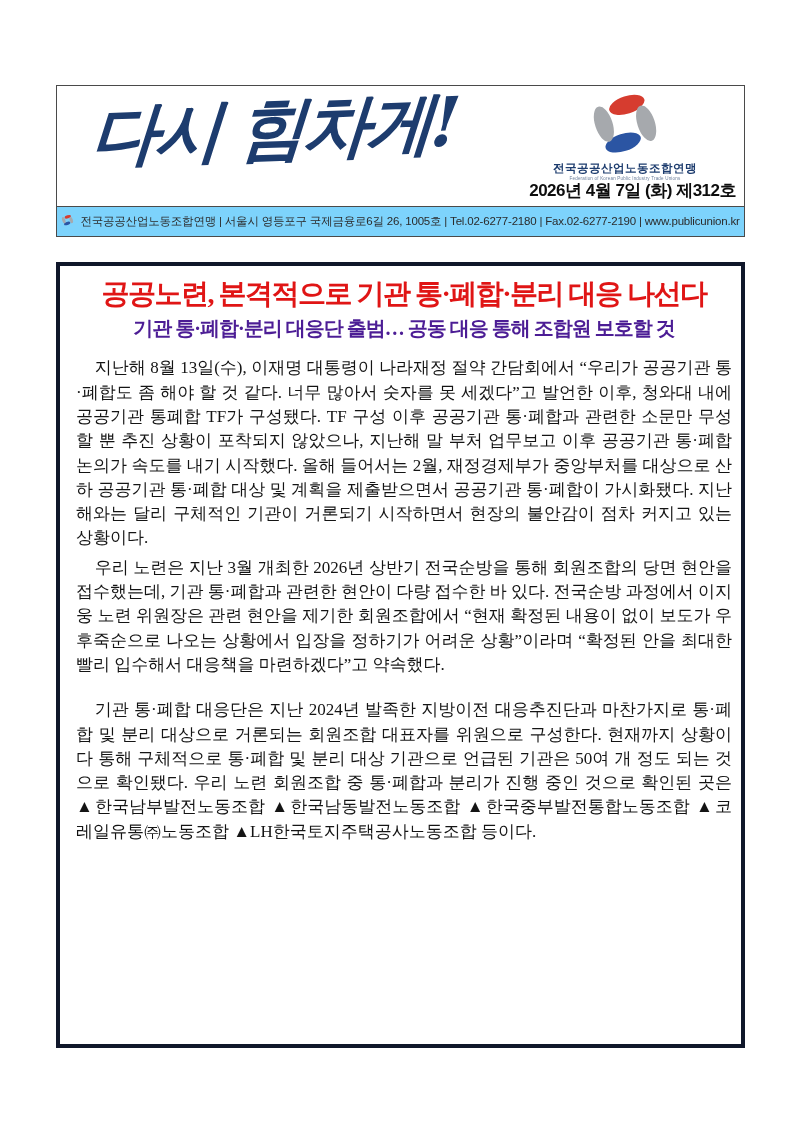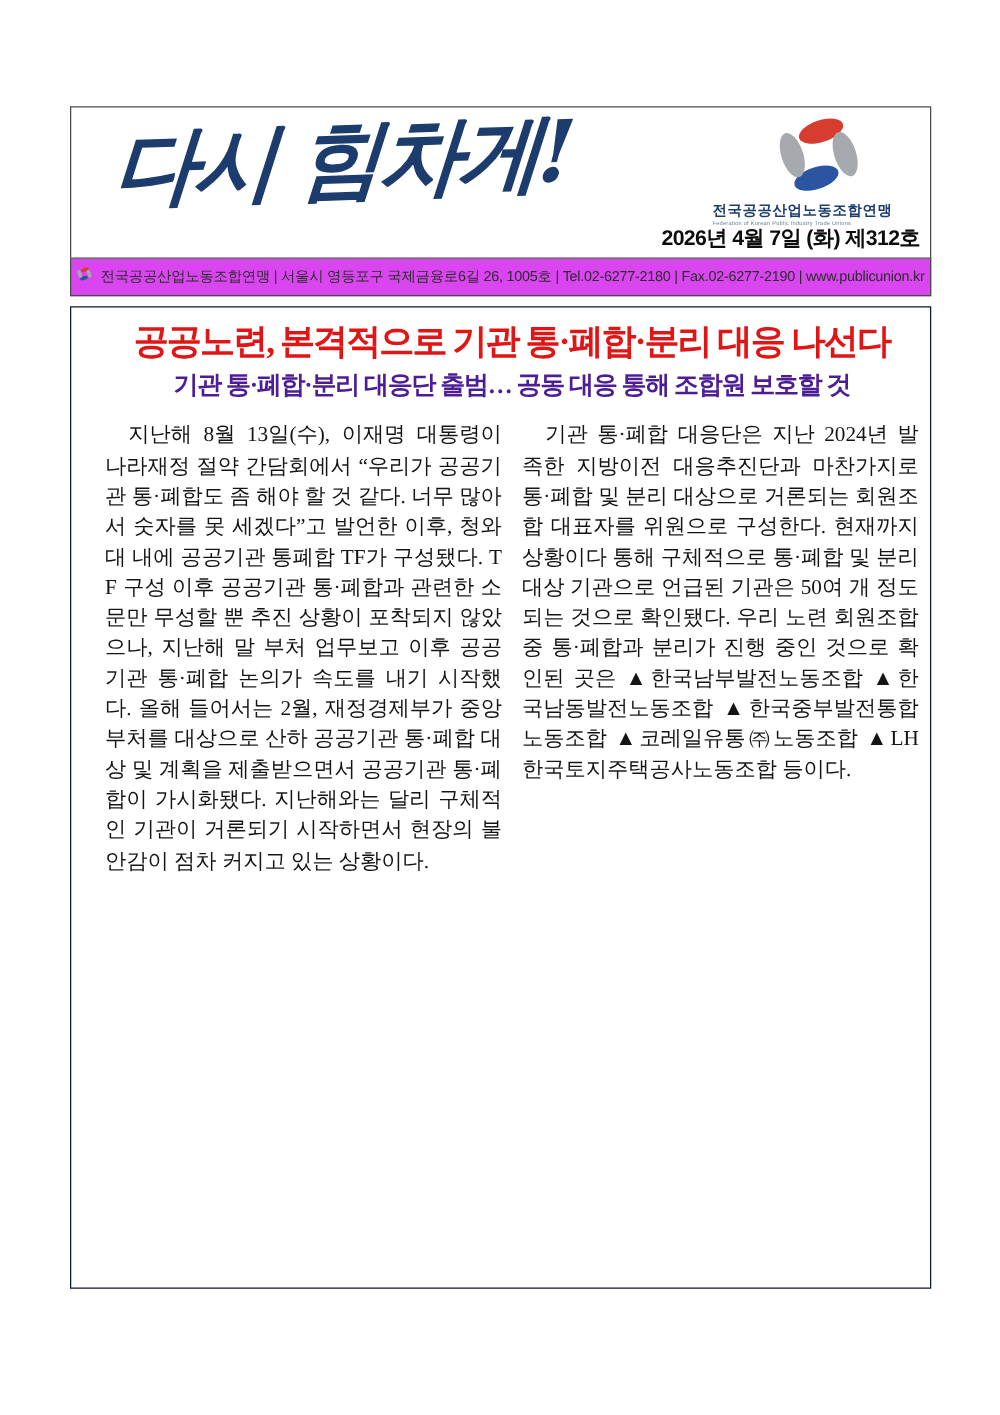--- a/index.html
+++ b/index.html
@@ -23,21 +23,22 @@
     position: absolute; left: 34px; top: 8px;
     font-family: "DejaVu Serif", serif;
     font-style: italic; font-weight: bold;
     font-size: 68px; line-height: 1;
     color: #1d3c6e;
     transform: rotate(-2deg) skewX(-6deg);
     letter-spacing: -4px;
     white-space: nowrap;
   }
   .logo-block {
-    position: absolute; right: 4px; top: 6px; width: 170px;
+    position: absolute; right: 34px; top: 6px; width: 170px;
+    text-align: center;
   }
   .logo-block svg { display: block; margin: 0 auto; }
   .org-name {
     font-family: "Liberation Sans", sans-serif;
     font-weight: bold; font-size: 11.5px; color: #1d3c6e;
     letter-spacing: 0.5px; margin-top: 1px;
   }
   .org-name-en {
     font-family: "Liberation Sans", sans-serif;
     font-size: 4.5px; color: #6a7d9a; letter-spacing: 0.2px;
@@ -50,55 +51,55 @@
     white-space: nowrap;
   }
 
   
   .contact-bar {
     margin-top: -1px;
     height: 31px;
     border: 1px solid #4a4a4a;
     display: flex; align-items: center; justify-content: center;
     gap: 6px;
-    background: #d946ef;
+    background: #7dd3fc;
   }
   .contact-bar .txt {
     font-family: "Liberation Sans", sans-serif;
     font-size: 11.5px; color: #2b2b2b; letter-spacing: -0.2px;
     white-space: nowrap;
   }
 
   
   .main-box {
-    margin-top: 8px;
+    margin-top: 25px;
     min-height: 786px;
-    border: 1px solid #0f172a;
-    padding: 10px 9px 14px 27px;
+    border: 4px solid #0f172a;
+    padding: 10px 9px 14px 16px;
     background: #fff;
   }
   .headline {
     text-align: center;
     font-weight: bold;
     font-size: 28px; line-height: 1.3;
     color: #e01515;
     letter-spacing: -1.5px;
     white-space: nowrap;
   }
   .subheadline {
     text-align: center;
     font-weight: bold;
     font-size: 20px; line-height: 1.4;
     color: #4c1d95;
     letter-spacing: -1px;
     margin-top: 2px;
     white-space: nowrap;
   }
   .columns {
-    display: flex; gap: 16px; margin-top: 14px;
+    display: flex; gap: 16px; margin-top: 14px; flex-direction: column;
   }
   .col { flex: 1 1 0; min-width: 0; }
   .col p.para {
     font-size: 17px; line-height: 24.3px;
     text-align: justify;
     word-break: break-all;
     color: #141414;
     margin-bottom: 5px;
   }
   .col p.para.indent { text-indent: 1.1em; }
@@ -143,20 +144,21 @@
     <span class="txt">전국공공산업노동조합연맹 | 서울시 영등포구 국제금융로6길 26, 1005호 | Tel.02-6277-2180 | Fax.02-6277-2190 | www.publicunion.kr</span>
   </div>
 
   <div class="main-box">
     <div class="headline">공공노련, 본격적으로 기관 통·폐합·분리 대응 나선다</div>
     <div class="subheadline">기관 통·폐합·분리 대응단 출범… 공동 대응 통해 조합원 보호할 것</div>
 
     <div class="columns">
       <div class="col">
           <p class="para indent">지난해 8월 13일(수), 이재명 대통령이 나라재정 절약 간담회에서 “우리가 공공기관 통·폐합도 좀 해야 할 것 같다. 너무 많아서 숫자를 못 세겠다”고 발언한 이후, 청와대 내에 공공기관 통폐합 TF가 구성됐다. TF 구성 이후 공공기관 통·폐합과 관련한 소문만 무성할 뿐 추진 상황이 포착되지 않았으나, 지난해 말 부처 업무보고 이후 공공기관 통·폐합 논의가 속도를 내기 시작했다. 올해 들어서는 2월, 재정경제부가 중앙부처를 대상으로 산하 공공기관 통·폐합 대상 및 계획을 제출받으면서 공공기관 통·폐합이 가시화됐다. 지난해와는 달리 구체적인 기관이 거론되기 시작하면서 현장의 불안감이 점차 커지고 있는 상황이다.</p>
+          <p class="para indent">우리 노련은 지난 3월 개최한 2026년 상반기 전국순방을 통해 회원조합의 당면 현안을 접수했는데, 기관 통·폐합과 관련한 현안이 다량 접수한 바 있다. 전국순방 과정에서 이지웅 노련 위원장은 관련 현안을 제기한 회원조합에서 “현재 확정된 내용이 없이 보도가 우후죽순으로 나오는 상황에서 입장을 정하기가 어려운 상황”이라며 “확정된 안을 최대한 빨리 입수해서 대응책을 마련하겠다”고 약속했다.</p>
         </div>
       <div class="col">
           <p class="para indent">기관 통·폐합 대응단은 지난 2024년 발족한 지방이전 대응추진단과 마찬가지로 통·폐합 및 분리 대상으로 거론되는 회원조합 대표자를 위원으로 구성한다. 현재까지 상황이다 통해 구체적으로 통·폐합 및 분리 대상 기관으로 언급된 기관은 50여 개 정도 되는 것으로 확인됐다. 우리 노련 회원조합 중 통·폐합과 분리가 진행 중인 것으로 확인된 곳은 ▲한국남부발전노동조합 ▲한국남동발전노동조합 ▲한국중부발전통합노동조합 ▲코레일유통㈜노동조합 ▲LH한국토지주택공사노동조합 등이다.</p>
         </div>
     </div>
   </div>
 
 </div>
 
 </body></html>

